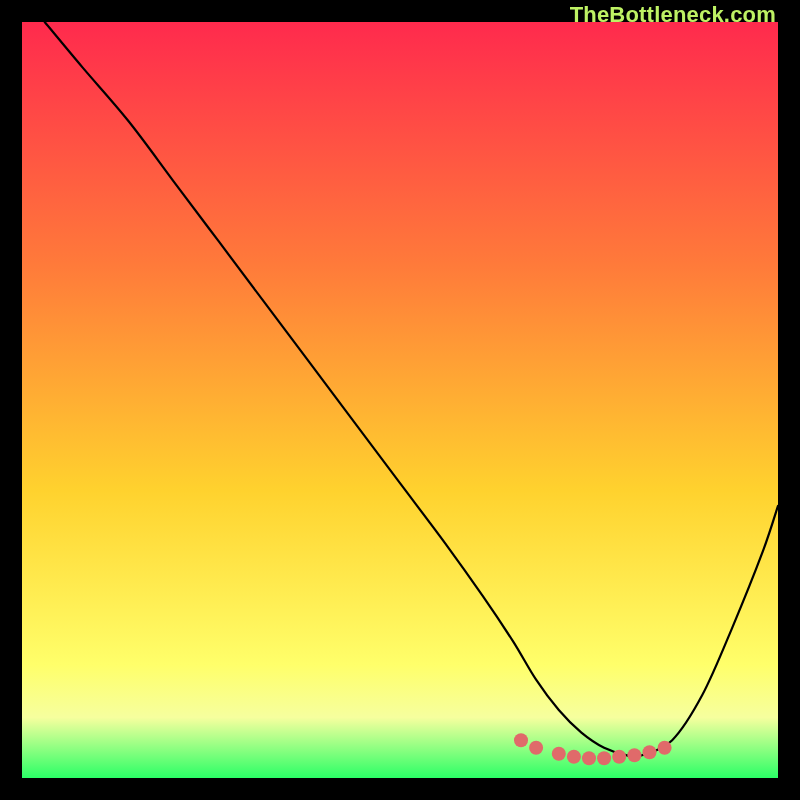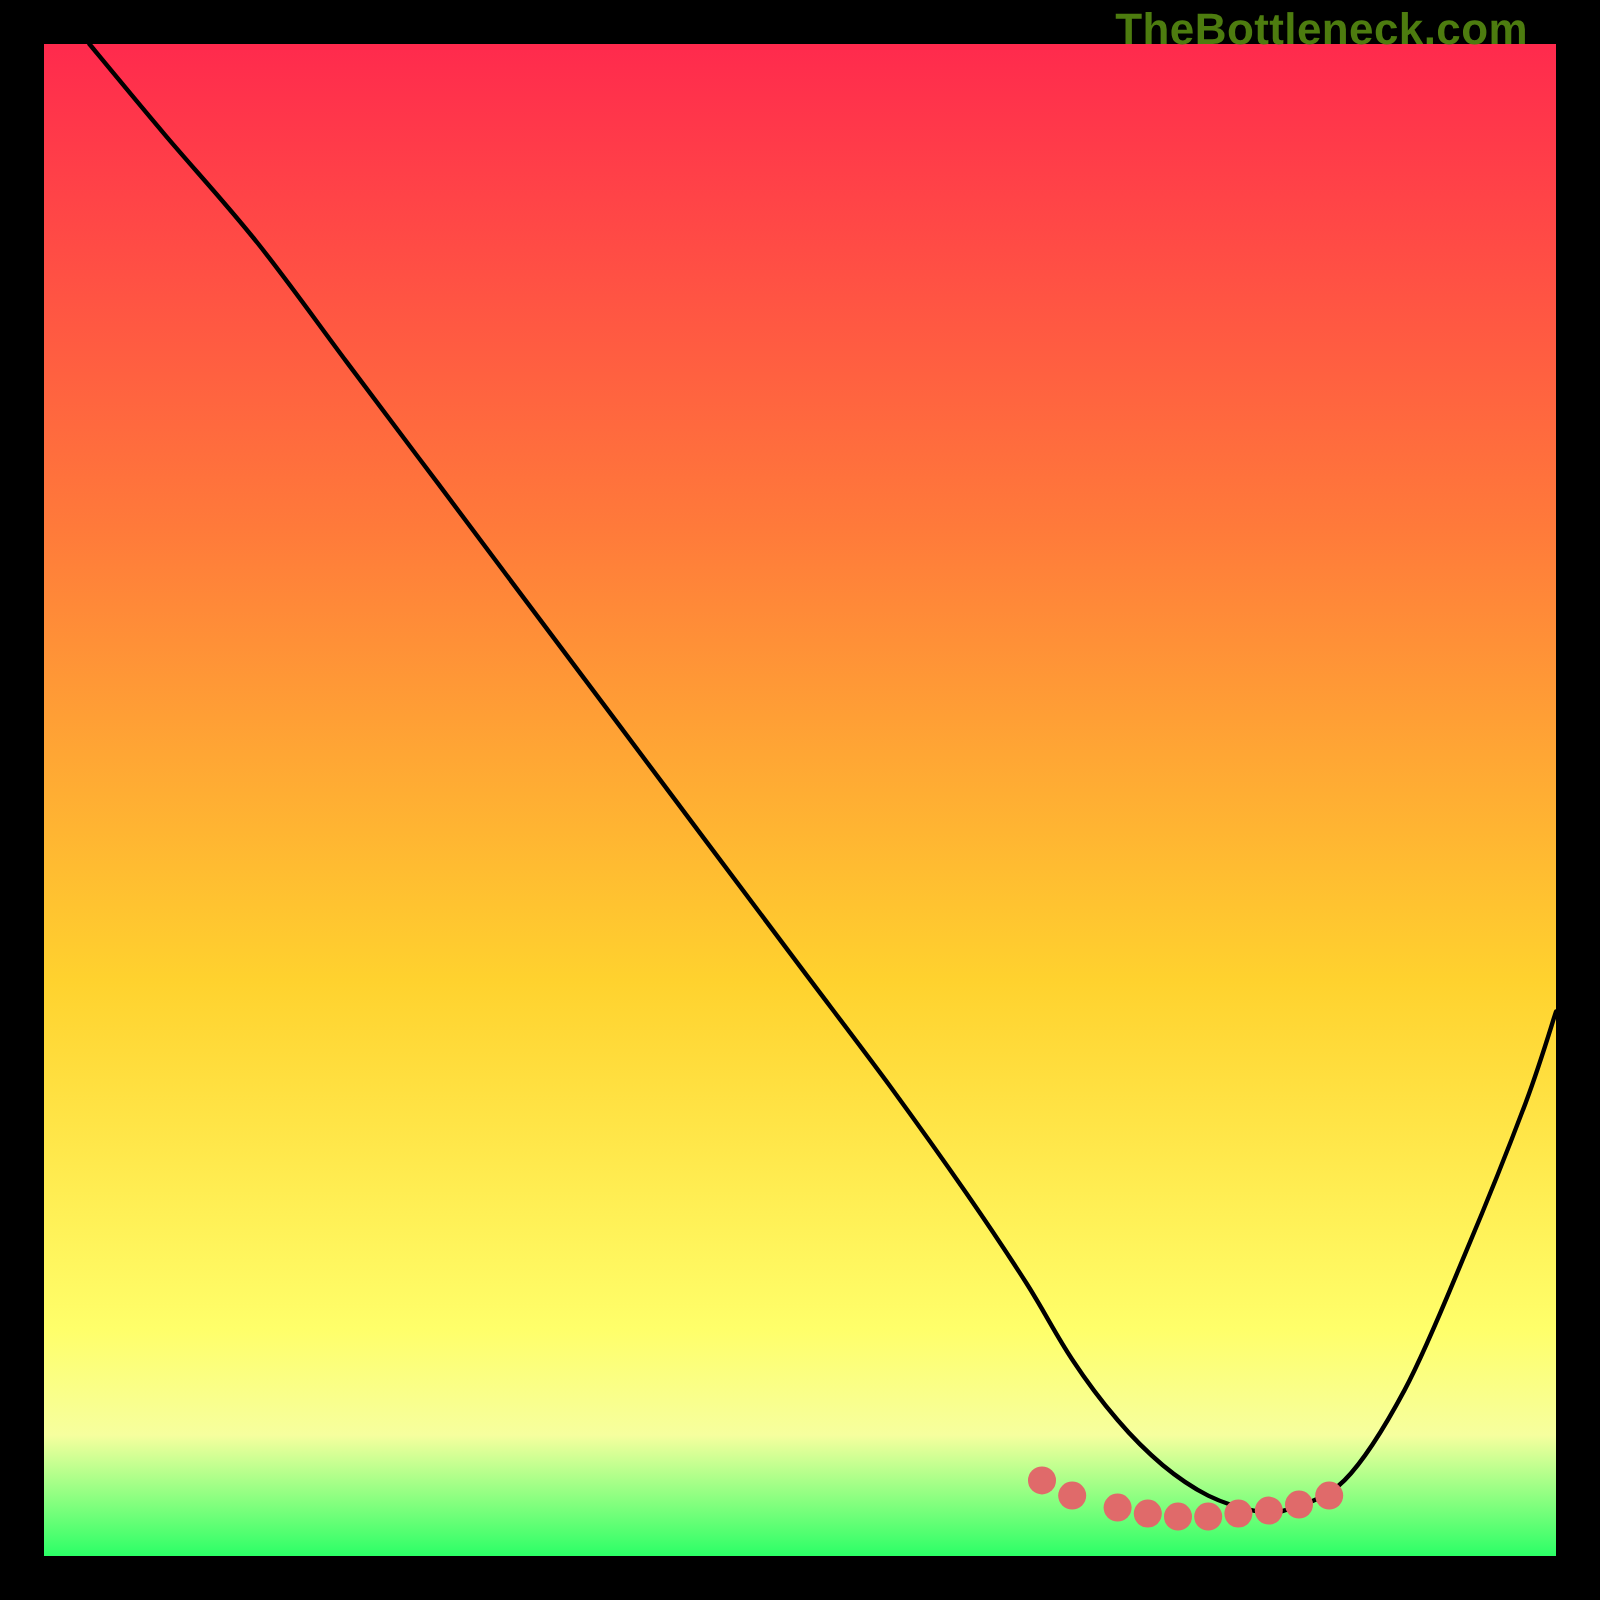--- a/index.html
+++ b/index.html
@@ -21,25 +21,25 @@
   .plot {
     position: absolute;
     left: 0;
     top: 0;
     width: 756px;
     height: 756px;
   }
   .watermark {
     position: absolute;
     top: 2px;
-    right: 36px;
+    right: 24px;
     font-family: Arial, Helvetica, sans-serif;
     font-size: 22px;
     font-weight: 600;
-    color: #4d7c0f;
+    color: #bef264;
     letter-spacing: 0.2px;
   }
 </style>
 </head>
 <body>
 
 <div class="frame">
   <svg class="plot" viewBox="0 0 756 756" preserveAspectRatio="none">
     <defs>
       <linearGradient id="bg-grad" x1="0" y1="0" x2="0" y2="1">

